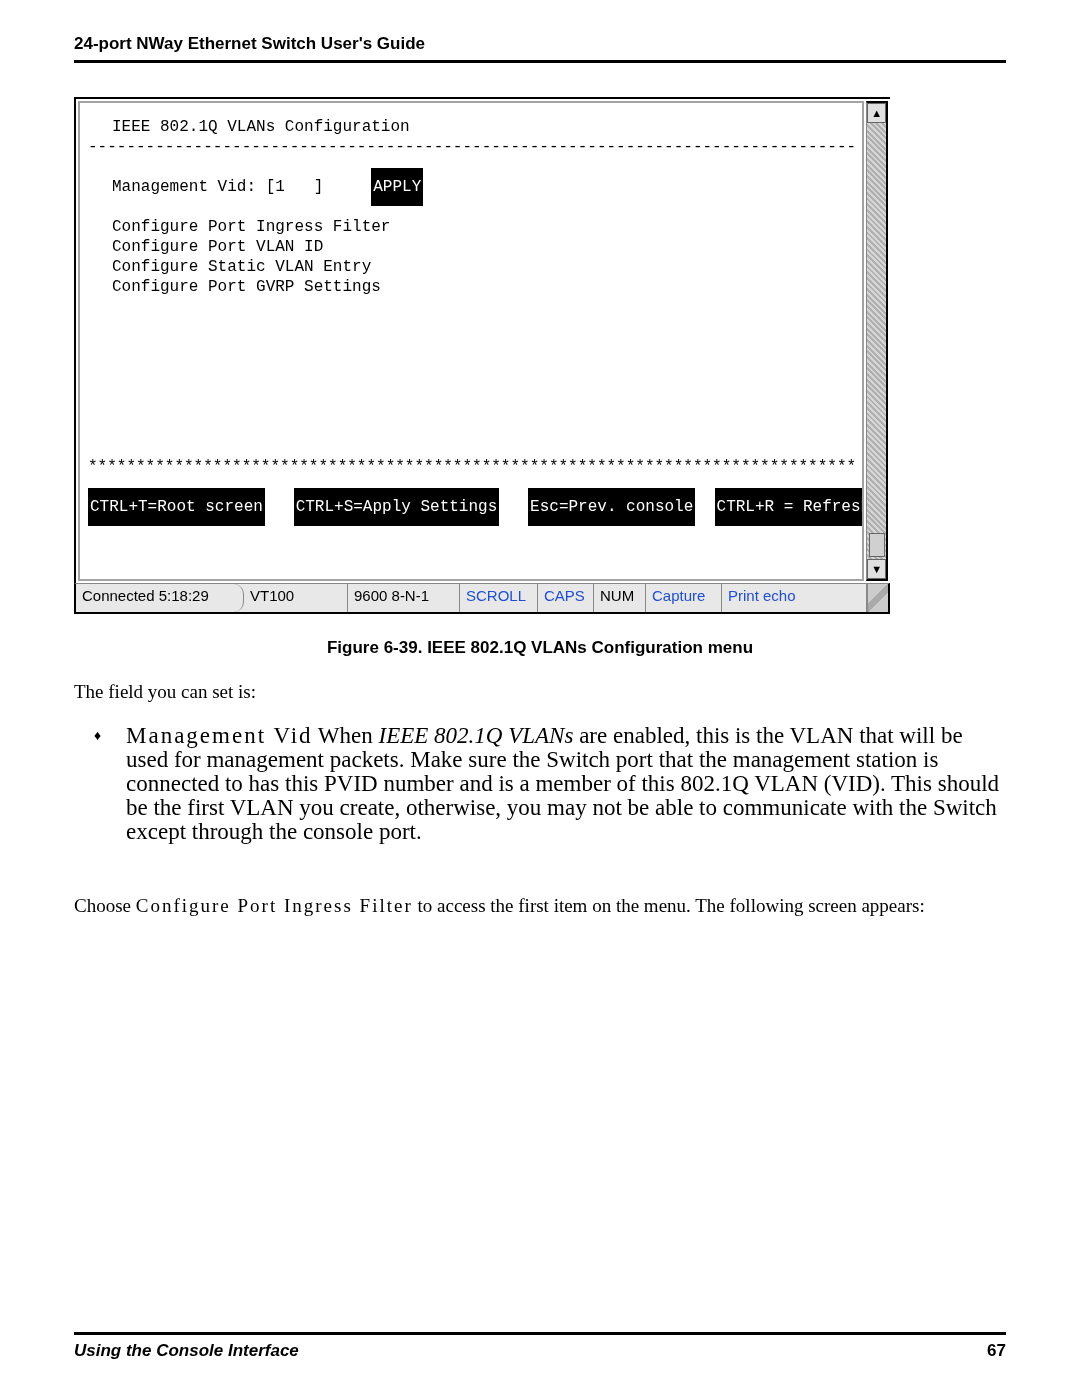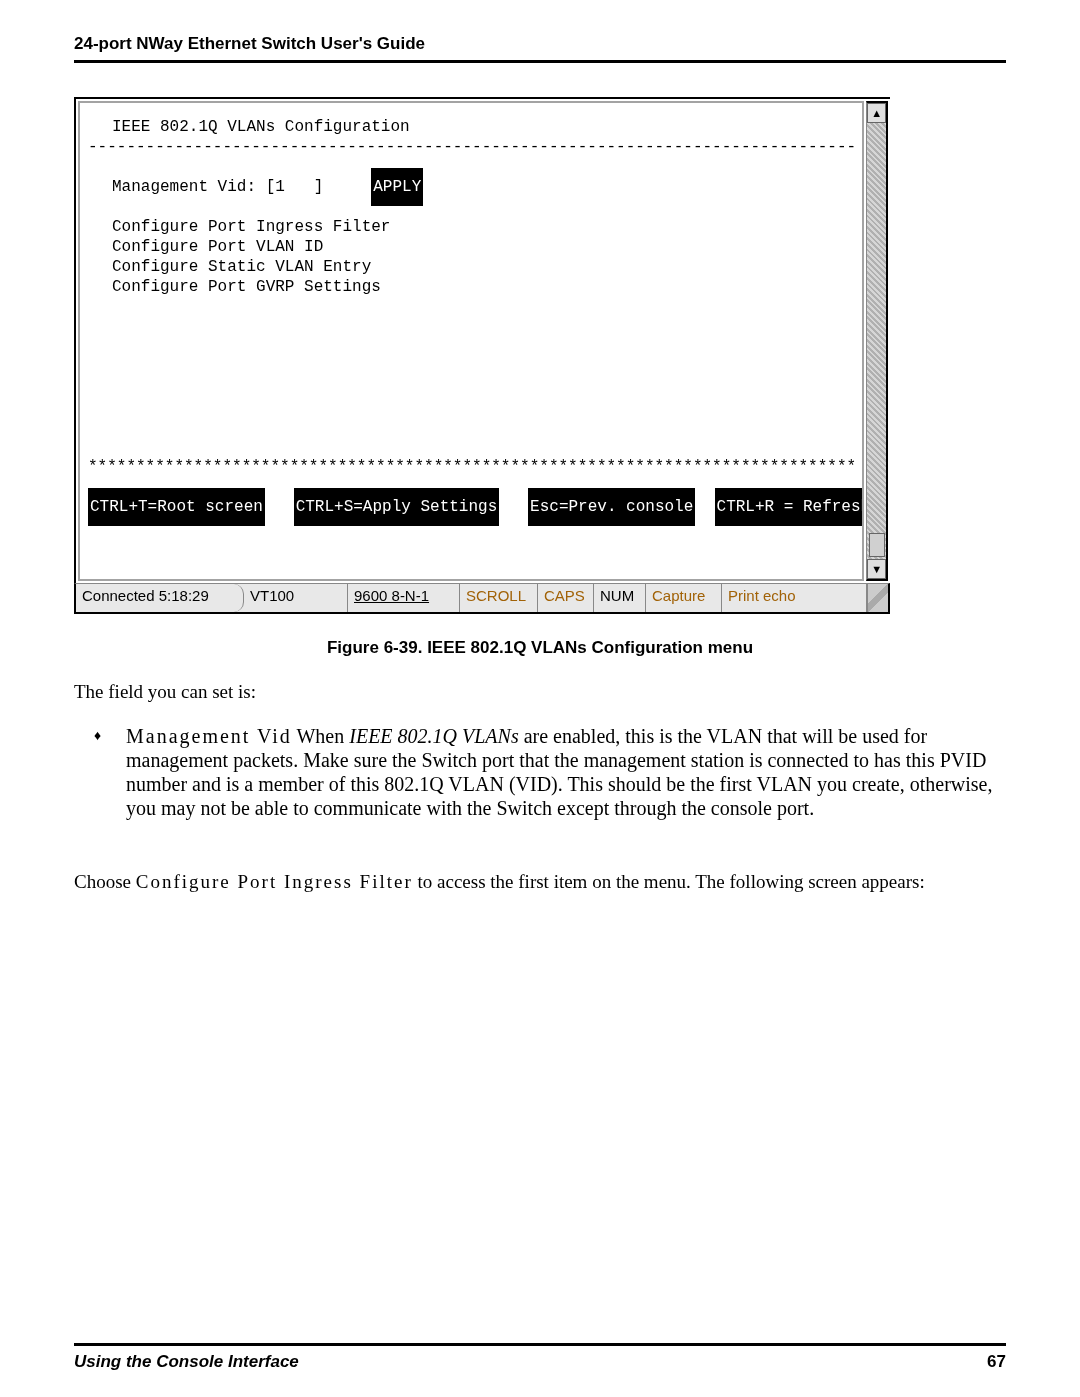--- a/index.html
+++ b/index.html
@@ -105,21 +105,21 @@
     font-family: Arial, Helvetica, sans-serif;
     font-size: 15px;
     height: 28px;
   }
   .status-cell {
     border-right: 1px solid #888;
     padding: 3px 8px 0 6px;
     box-sizing: border-box;
     white-space: nowrap;
   }
-  .status-cell.dim { color: #a16207; }
+  .status-cell.dim { color: #1d4ed8; }
   .status-cell:last-child { border-right: none; }
   .grip {
     width: 20px;
     background: linear-gradient(135deg,#ccc 0,#ccc 40%,#aaa 40%,#aaa 60%,#ccc 60%);
     border-left: 1px solid #888;
   }
   .caption {
     text-align: center;
     font-family: Arial, Helvetica, sans-serif;
     font-weight: bold;
@@ -131,37 +131,37 @@
     line-height: 24px;
     margin-top: 22px;
   }
   ul.diamond {
     list-style: none;
     padding-left: 30px;
     margin-top: 20px;
   }
   ul.diamond > li {
     position: relative;
-    font-size: 20px;
+    font-size: 23px;
     line-height: 24px;
     padding-left: 22px;
   }
   ul.diamond > li::before {
     content: "\2666";
     position: absolute;
     left: -10px;
     top: 0;
     font-size: 14px;
   }
   .spaced { letter-spacing: 2px; }
   .footer {
     position: absolute;
     left: 74px;
     right: 74px;
-    bottom: 25px;
+    bottom: 36px;
   }
   .footer hr {
     border: none;
     border-top: 3px solid #000;
     margin: 0 0 6px 0;
   }
   .footer-row {
     display: flex;
     justify-content: space-between;
     font-family: Arial, Helvetica, sans-serif;
@@ -210,21 +210,21 @@
         <div style="flex:1;"></div>
         <div class="sb-thumb"></div>
         <div class="sb-btn">
             <span>▼</span>
           </div>
       </div>
     </div>
     <div class="status-bar">
       <div class="status-cell" style="width:168px;border-radius:10px;">Connected 5:18:29</div>
       <div class="status-cell" style="width:104px;">VT100</div>
-      <div class="status-cell" style="width:112px;text-decoration:underline;">9600 8-N-1</div>
+      <div class="status-cell" style="width:112px;">9600 8-N-1</div>
       <div class="status-cell dim" style="width:78px;">SCROLL</div>
       <div class="status-cell dim" style="width:56px;">CAPS</div>
       <div class="status-cell" style="width:52px;">NUM</div>
       <div class="status-cell dim" style="width:76px;">Capture</div>
       <div class="status-cell dim" style="flex:1;">Print echo</div>
       <div class="grip"></div>
     </div>
   </div>
 
   <div class="caption">Figure 6-39.  IEEE 802.1Q VLANs Configuration menu</div>

